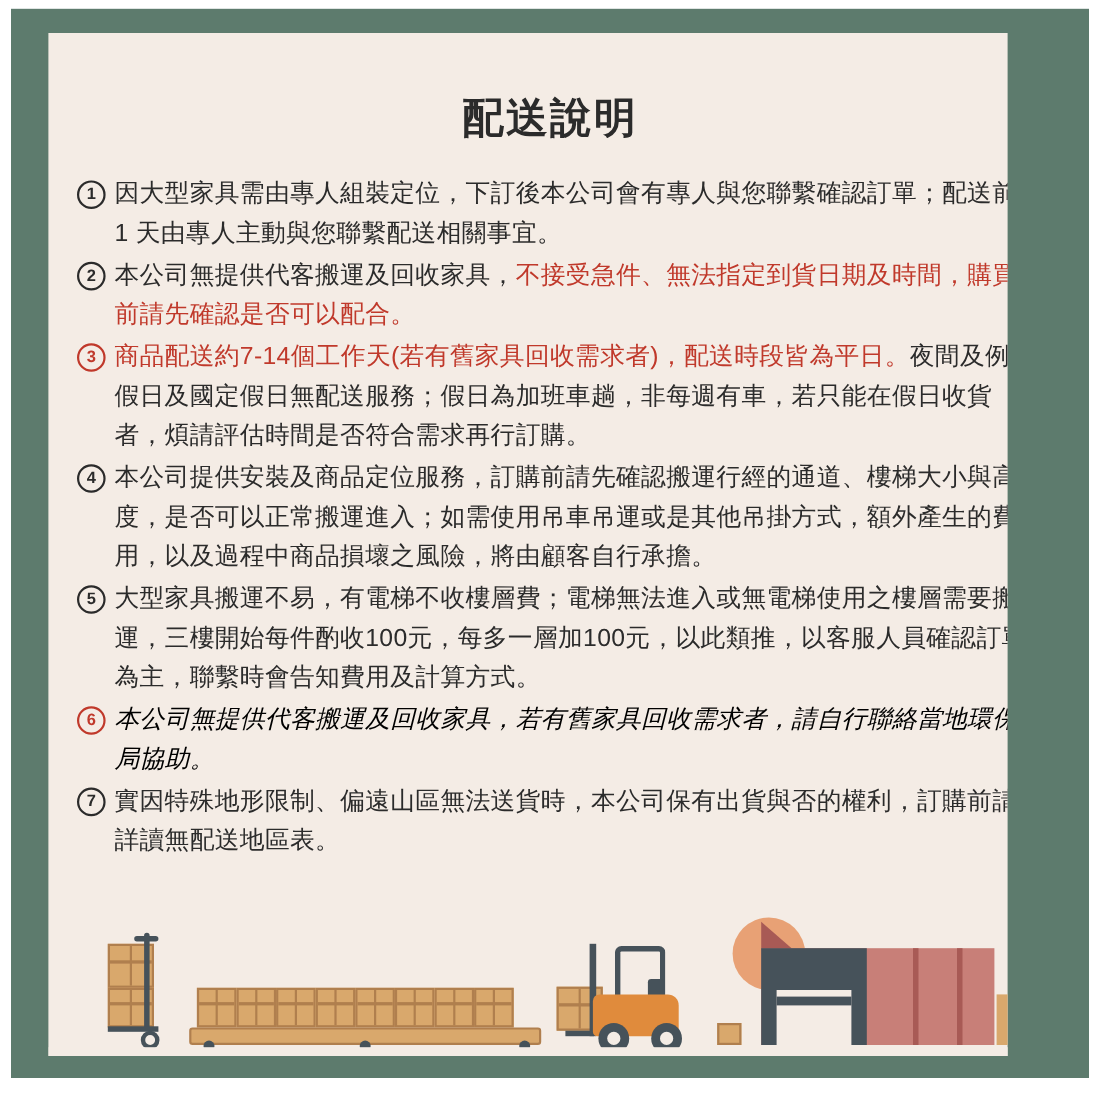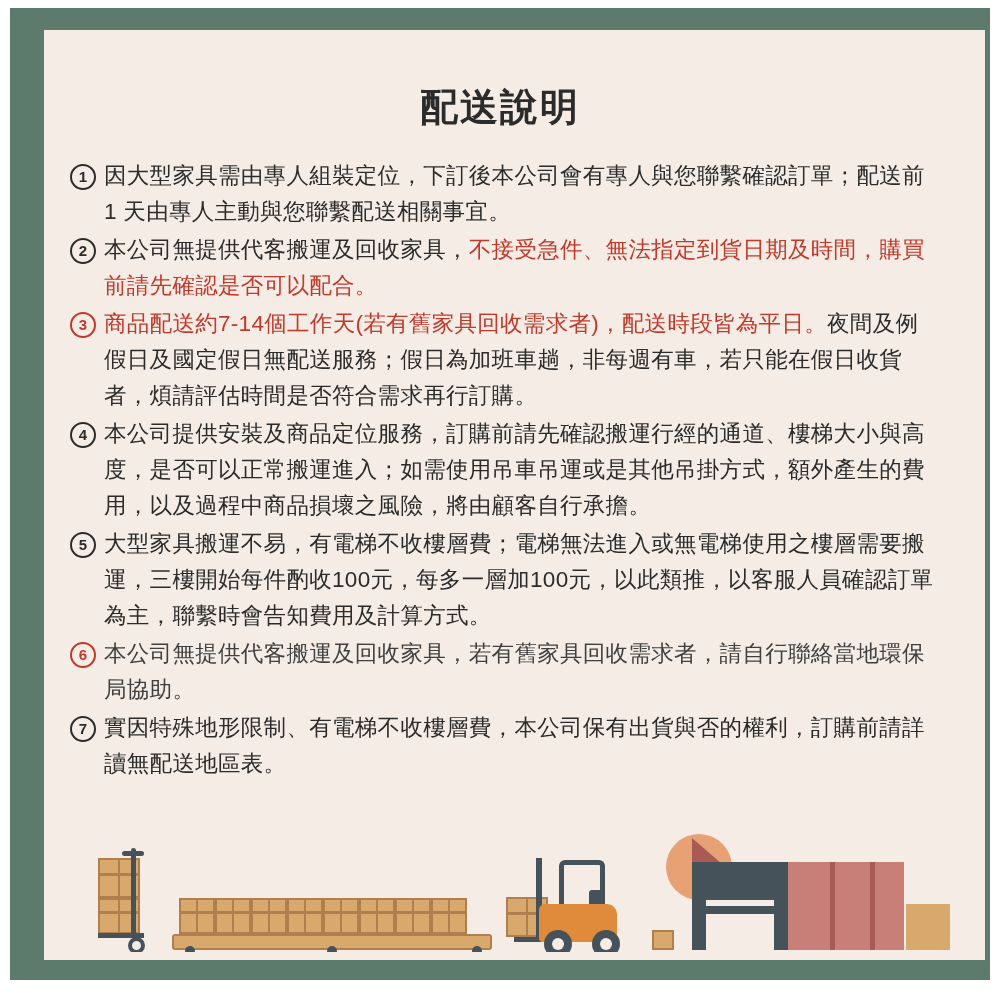--- a/index.html
+++ b/index.html
@@ -23,21 +23,21 @@
     left: 10px;
     top: 8px;
     width: 980px;
     height: 972px;
     background: #5d7b6d;
   }
   .card {
     position: absolute;
     left: 44px;
     top: 30px;
-    width: 941px;
+    width: 872px;
     height: 930px;
     background: #f4ece5;
     overflow: hidden;
   }
   .title {
     position: absolute;
     top: 52px;
     left: 0;
     width: 912px;
     text-align: center;
@@ -77,21 +77,21 @@
     color: #c0392b;
   }
   .txt {
     flex: 1 1 auto;
     font-size: 22.5px;
     line-height: 36px;
     color: #2b2b2b;
     letter-spacing: 0.3px;
   }
   .txt .red { color: #c0392b; }
-  .txt.allred { color: #404040; }
+  .txt.allred { color: #000000; font-style: italic; }
 
   
   .illus {
     position: absolute;
     left: 0;
     bottom: 0;
     width: 912px;
     height: 135px;
   }
   .ground {
@@ -356,21 +356,21 @@
         <div class="txt"><span>大型家具搬運不易，有電梯不收樓層費；電梯無法進入或無電梯使用之樓層需要搬運，三樓開始每件酌收100元，每多一層加100元，以此類推，以客服人員確認訂單為主，聯繫時會告知費用及計算方式。</span></div>
       </div>
 
       <div class="item">
         <div class="num red">6</div>
         <div class="txt allred"><span>本公司無提供代客搬運及回收家具，若有舊家具回收需求者，請自行聯絡當地環保局協助。</span></div>
       </div>
 
       <div class="item">
         <div class="num">7</div>
-        <div class="txt"><span>實因特殊地形限制、有電梯不收樓層費，本公司保有出貨與否的權利，訂購前請詳讀無配送地區表。</span></div>
+        <div class="txt"><span>實因特殊地形限制、偏遠山區無法送貨時，本公司保有出貨與否的權利，訂購前請詳讀無配送地區表。</span></div>
       </div>
 
     </div>
 
     <div class="illus">
 
       <div class="box" style="left:54px; bottom:62px; width:42px; height:40px;">
           <span class="tape"></span>
           <span class="vline"></span>
         </div>

